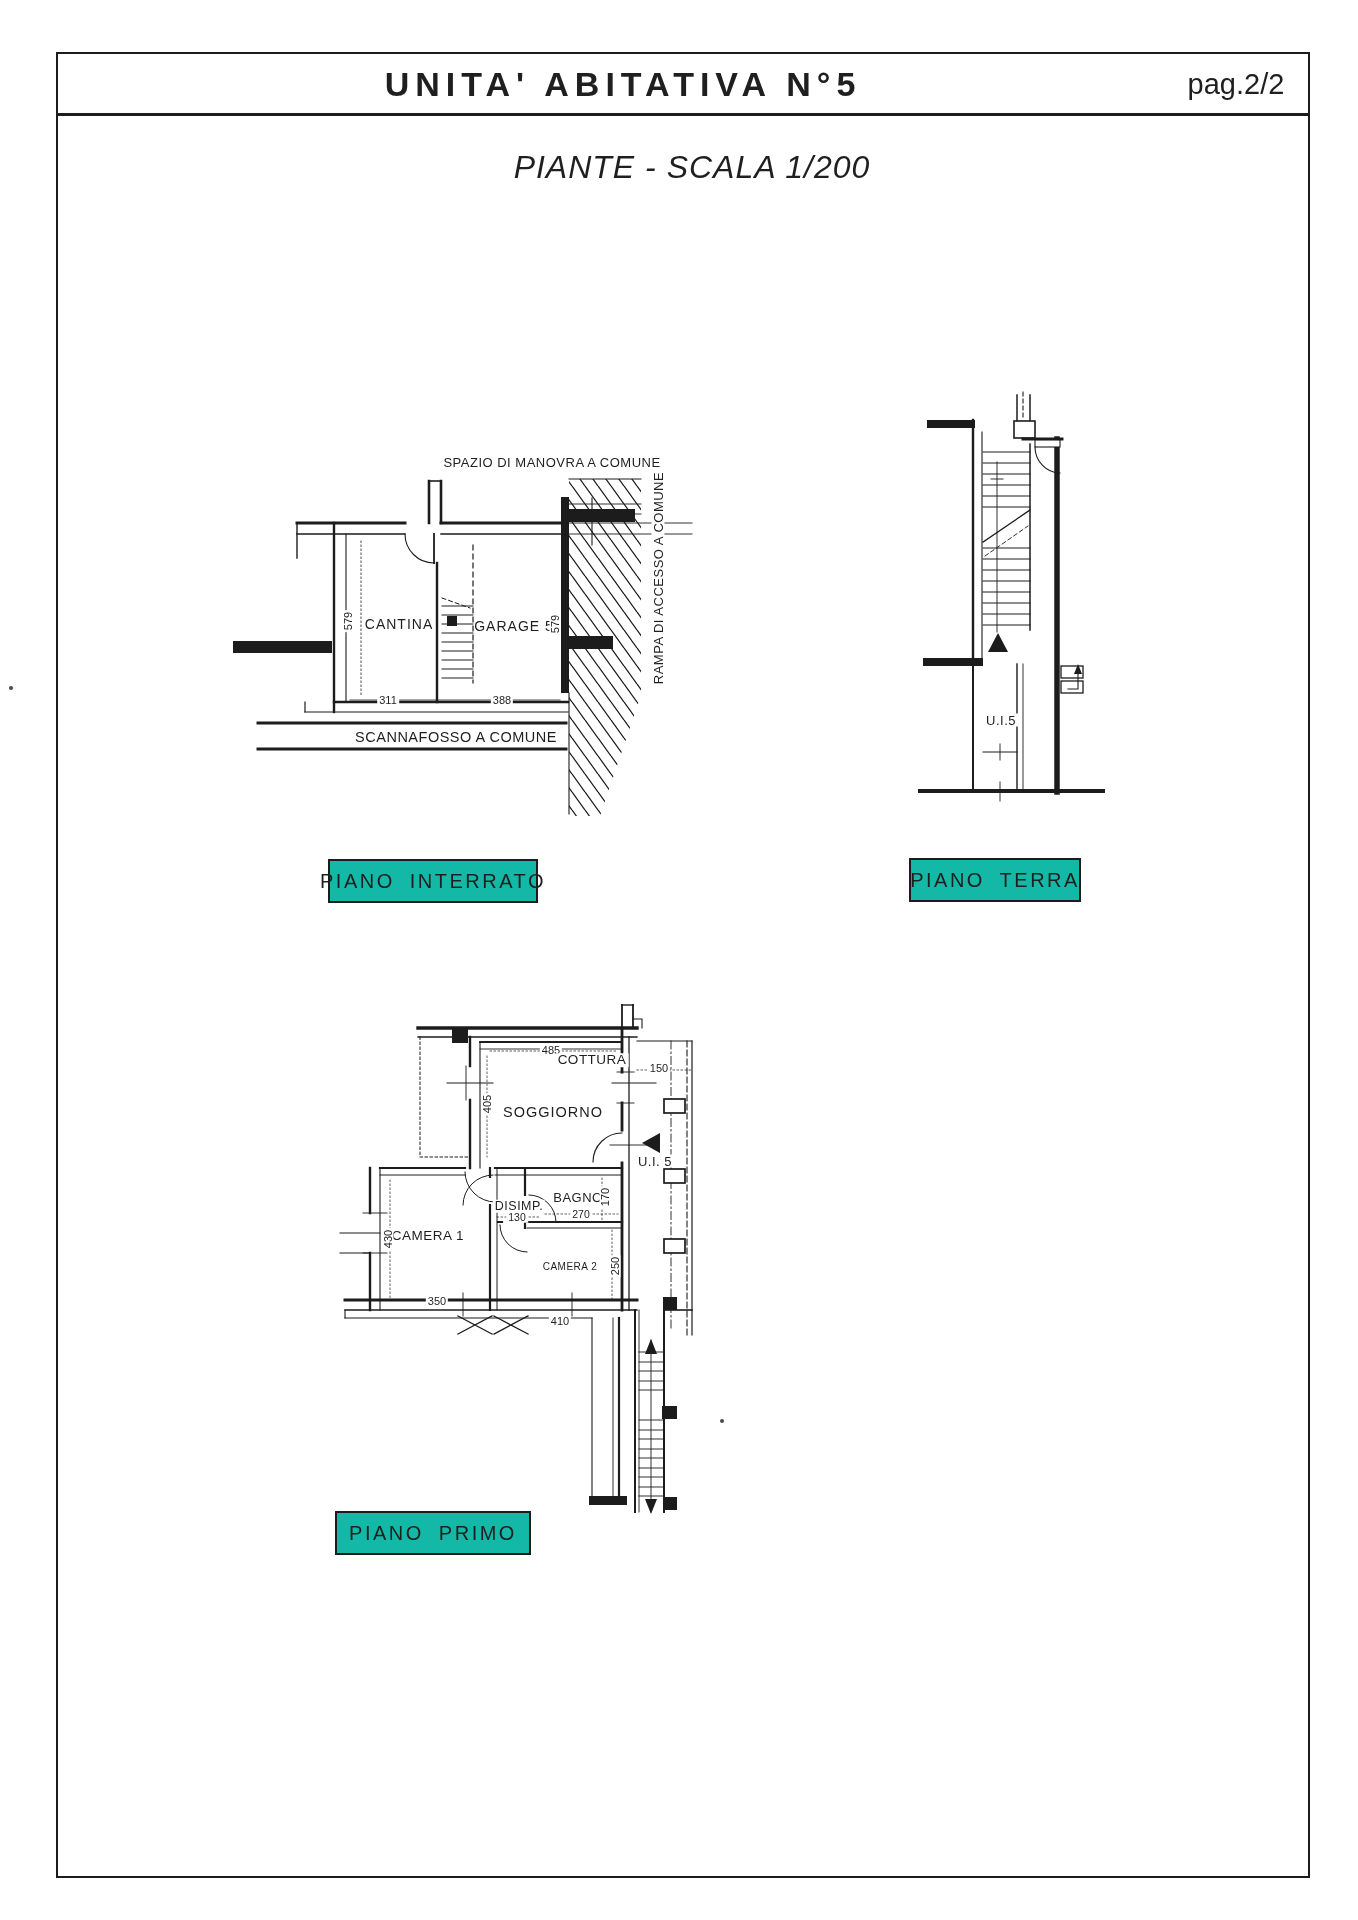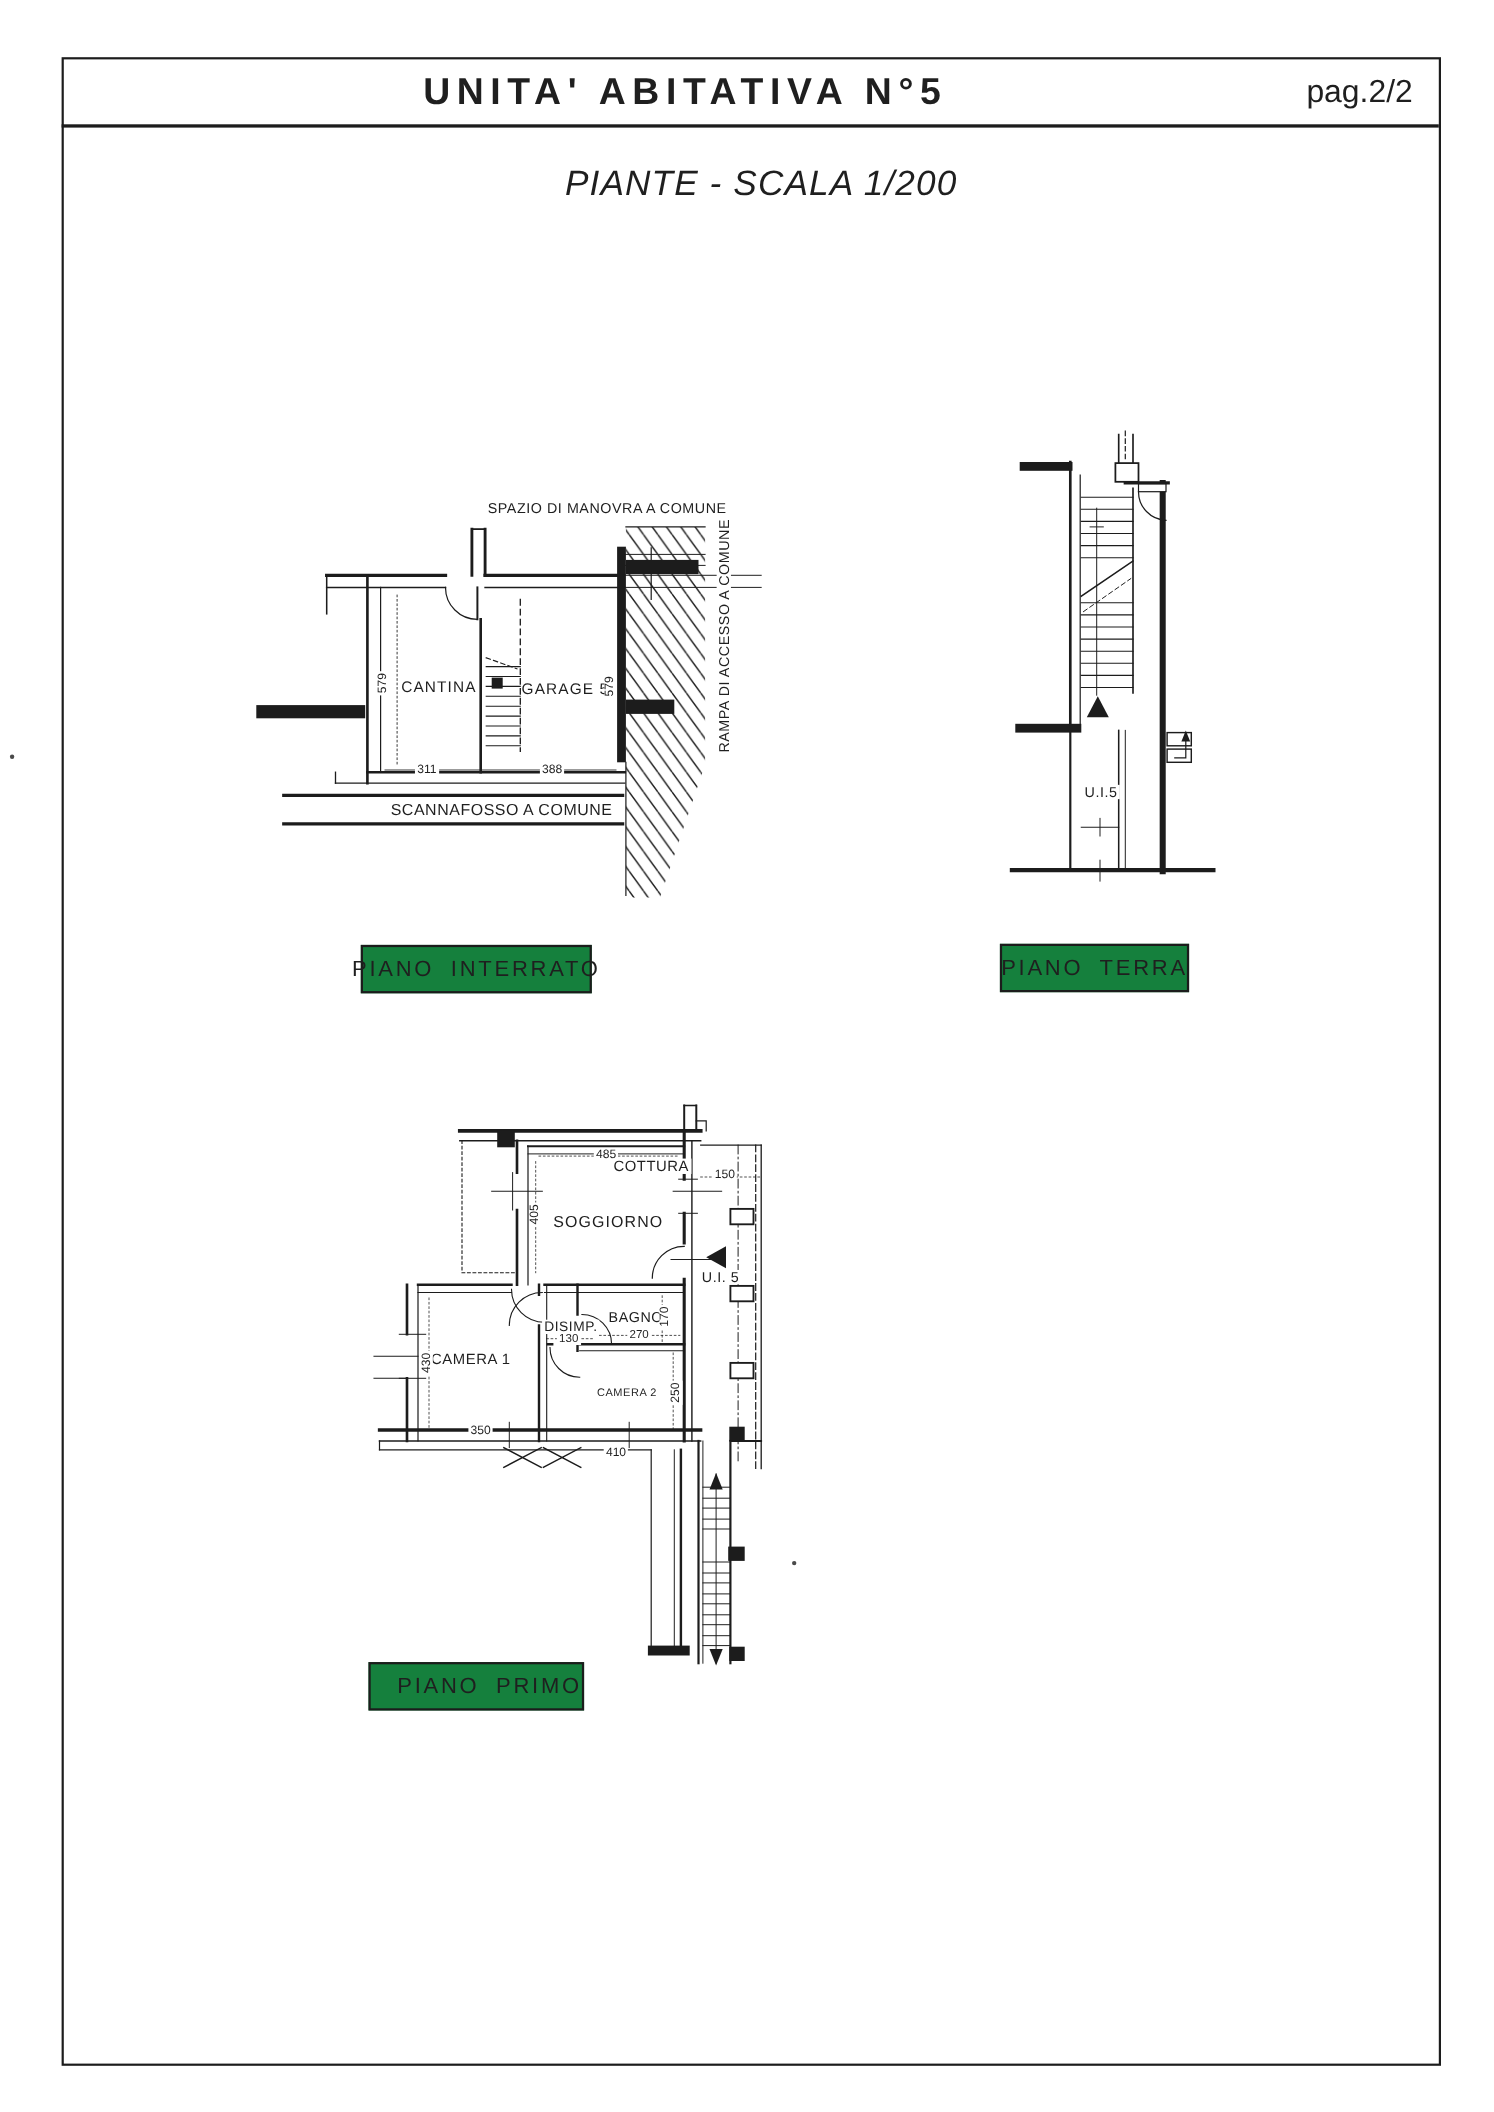--- a/index.html
+++ b/index.html
@@ -14,21 +14,21 @@
   .subtitle{position:absolute;left:692px;top:167px;transform:translate(-50%,-50%);
             font-size:32px;font-style:italic;letter-spacing:1px;white-space:nowrap;}
   svg{position:absolute;left:0;top:0;}
   .lbl{position:absolute;transform:translate(-50%,-50%);white-space:nowrap;line-height:1;}
   .rot{transform:translate(-50%,-50%) rotate(-90deg);}
   .room{font-size:14px;letter-spacing:1px;}
   .room-sm{font-size:12.5px;letter-spacing:0.5px;}
   .dim{font-size:11px;background:#ffffff;padding:0 2px;}
   .bg{background:#ffffff;padding:0 2px;}
   .small-note{font-size:13px;letter-spacing:0.5px;}
-  .floor-box{position:absolute;background:#15803d;border:2.2px solid #1c1c1c;
+  .floor-box{position:absolute;background:#14b8a6;border:2.2px solid #1c1c1c;
              display:flex;align-items:center;justify-content:center;
              font-size:20px;letter-spacing:2.5px;word-spacing:7px;white-space:nowrap;}
   .speck{position:absolute;width:4px;height:4px;border-radius:50%;background:#4a4a4a;}
 </style>
 </head>
 <body>
 
 <div id="page">
 
   <div class="frame"></div>
@@ -212,20 +212,20 @@
   <div class="lbl rot dim" style="left:605px;top:1197px;">170</div>
   <div class="lbl room-sm bg" style="left:519px;top:1206px;">DISIMP.</div>
   <div class="lbl dim" style="left:517px;top:1217px;font-size:10.5px;">130</div>
   <div class="lbl dim" style="left:581px;top:1214px;font-size:10.5px;">270</div>
   <div class="lbl room-sm" style="left:428px;top:1236px;font-size:13.5px;">CAMERA 1</div>
   <div class="lbl rot dim" style="left:388px;top:1239px;">430</div>
   <div class="lbl room-sm" style="left:570px;top:1267px;font-size:10px;">CAMERA 2</div>
   <div class="lbl rot dim" style="left:615px;top:1266px;">250</div>
   <div class="lbl dim" style="left:437px;top:1301px;">350</div>
   <div class="lbl dim" style="left:560px;top:1301px;margin-top:20px;">410</div>
-  <div class="floor-box" style="left:335px;top:1511px;width:192px;height:40px;justify-content:flex-end;">
+  <div class="floor-box" style="left:335px;top:1511px;width:192px;height:40px;">
     <span>PIANO PRIMO</span>
   </div>
 
   <div class="speck" style="left:9px;top:686px;"></div>
   <div class="speck" style="left:720px;top:1419px;"></div>
 
 </div>
 
 </body></html>

